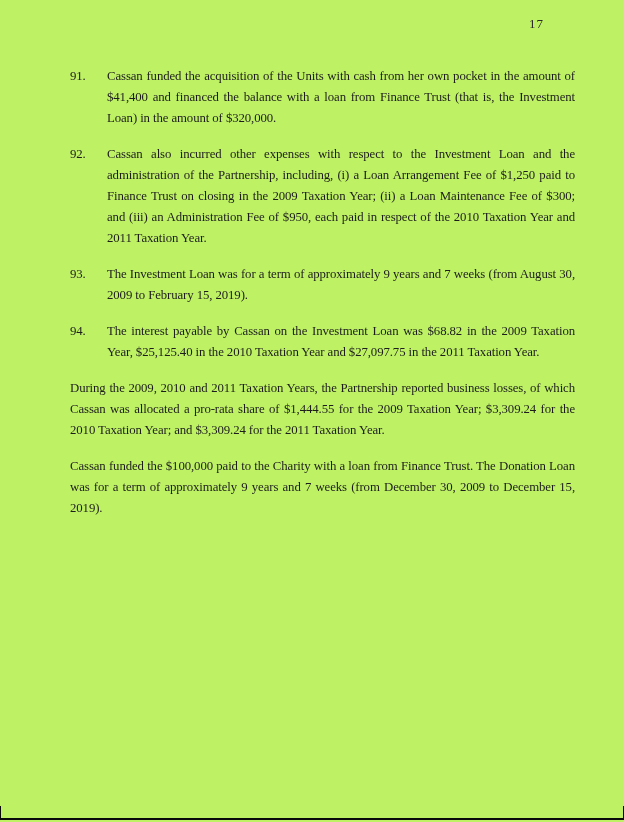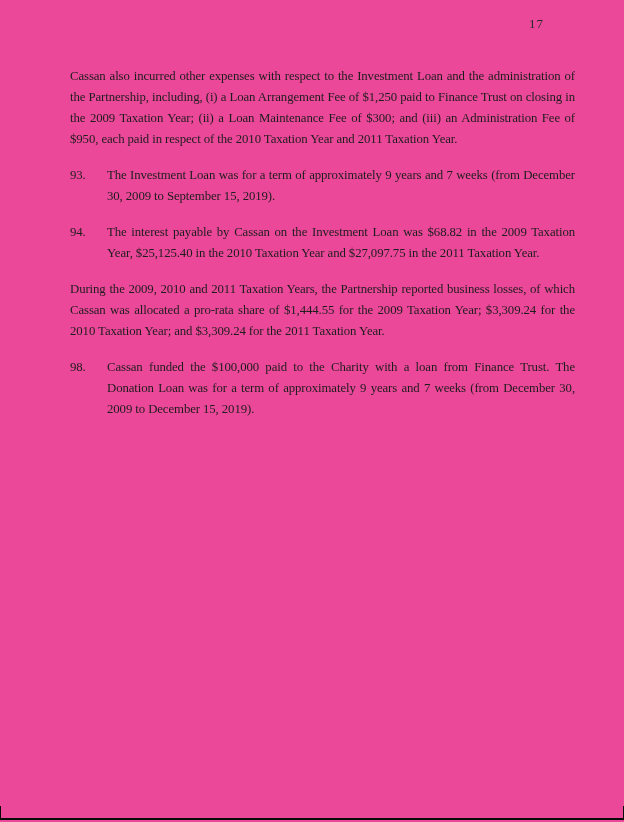--- a/index.html
+++ b/index.html
@@ -5,21 +5,21 @@
   html, body {
     margin: 0;
     padding: 0;
     background: #e9e9e9;
   }
   .page {
     position: relative;
     width: 624px;
     height: 822px;
     margin: 0 auto;
-    background: #ec4899;
+    background: #bef264;
     overflow: hidden;
     box-sizing: border-box;
     font-family: "Liberation Serif", "DejaVu Serif", serif;
     color: #1d1d1d;
   }
   .page-number {
     position: absolute;
     top: 16px;
     left: 529px;
     font-size: 13px;
@@ -75,43 +75,47 @@
 </style>
 </head>
 <body>
 
 <div class="page">
 
   <div class="page-number">17</div>
 
   <main class="content">
 
+    <div class="para">
+      <span class="para-num">91.</span>
+      <span class="para-text">Cassan funded the acquisition of the Units with cash from her own pocket in the amount of $41,400 and financed the balance with a loan from Finance Trust (that is, the Investment Loan) in the amount of $320,000.</span>
+    </div>
 
     <div class="para">
+      <span class="para-num">92.</span>
       <span class="para-text">Cassan also incurred other expenses with respect to the Investment Loan and the administration of the Partnership, including, (i) a Loan Arrangement Fee of $1,250 paid to Finance Trust on closing in the 2009 Taxation Year; (ii) a Loan Maintenance Fee of $300; and (iii) an Administration Fee of $950, each paid in respect of the 2010 Taxation Year and 2011 Taxation Year.</span>
     </div>
 
     <div class="para">
       <span class="para-num">93.</span>
-      <span class="para-text">The Investment Loan was for a term of approximately 9 years and 7 weeks (from December 30, 2009 to September 15, 2019).</span>
+      <span class="para-text">The Investment Loan was for a term of approximately 9 years and 7 weeks (from August 30, 2009 to February 15, 2019).</span>
     </div>
 
     <div class="para">
       <span class="para-num">94.</span>
       <span class="para-text">The interest payable by Cassan on the Investment Loan was $68.82 in the 2009 Taxation Year, $25,125.40 in the 2010 Taxation Year and $27,097.75 in the 2011 Taxation Year.</span>
     </div>
 
     <div class="para">
       <span class="para-text">During the 2009, 2010 and 2011 Taxation Years, the Partnership reported business losses, of which Cassan was allocated a pro-rata share of $1,444.55 for the 2009 Taxation Year; $3,309.24 for the 2010 Taxation Year; and $3,309.24 for the 2011 Taxation Year.</span>
     </div>
 
 
 
     <div class="para">
-      <span class="para-num">98.</span>
       <span class="para-text">Cassan funded the $100,000 paid to the Charity with a loan from Finance Trust. The Donation Loan was for a term of approximately 9 years and 7 weeks (from December 30, 2009 to December 15, 2019).</span>
     </div>
 
 
   </main>
 
   <div class="scan-edge-bottom"></div>
   <div class="scan-edge-left"></div>
   <div class="scan-edge-right"></div>
 

